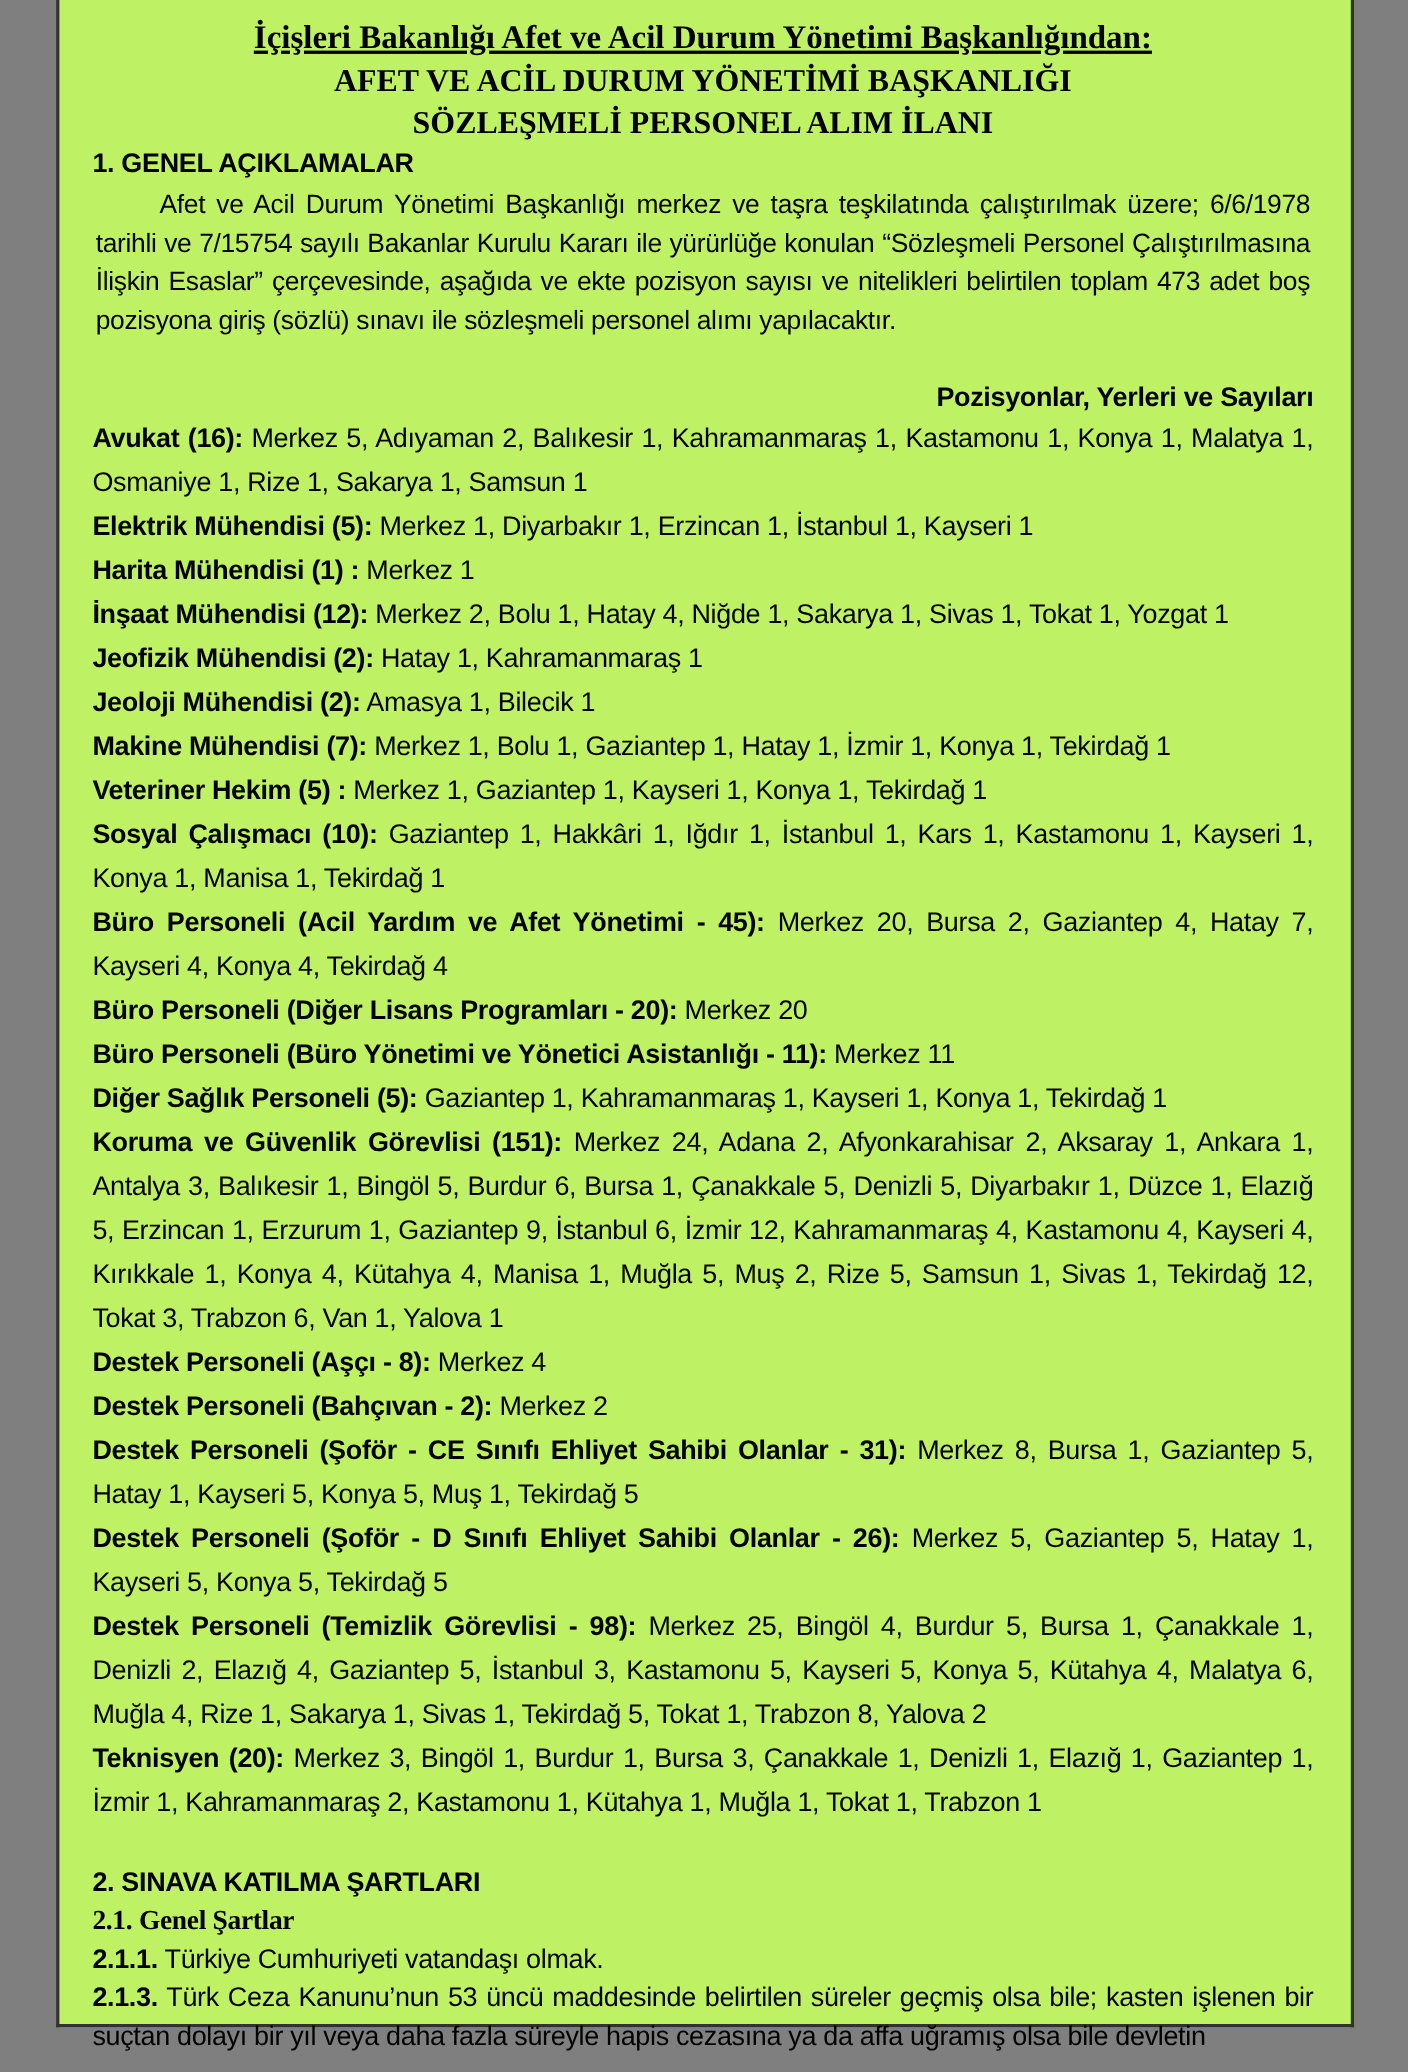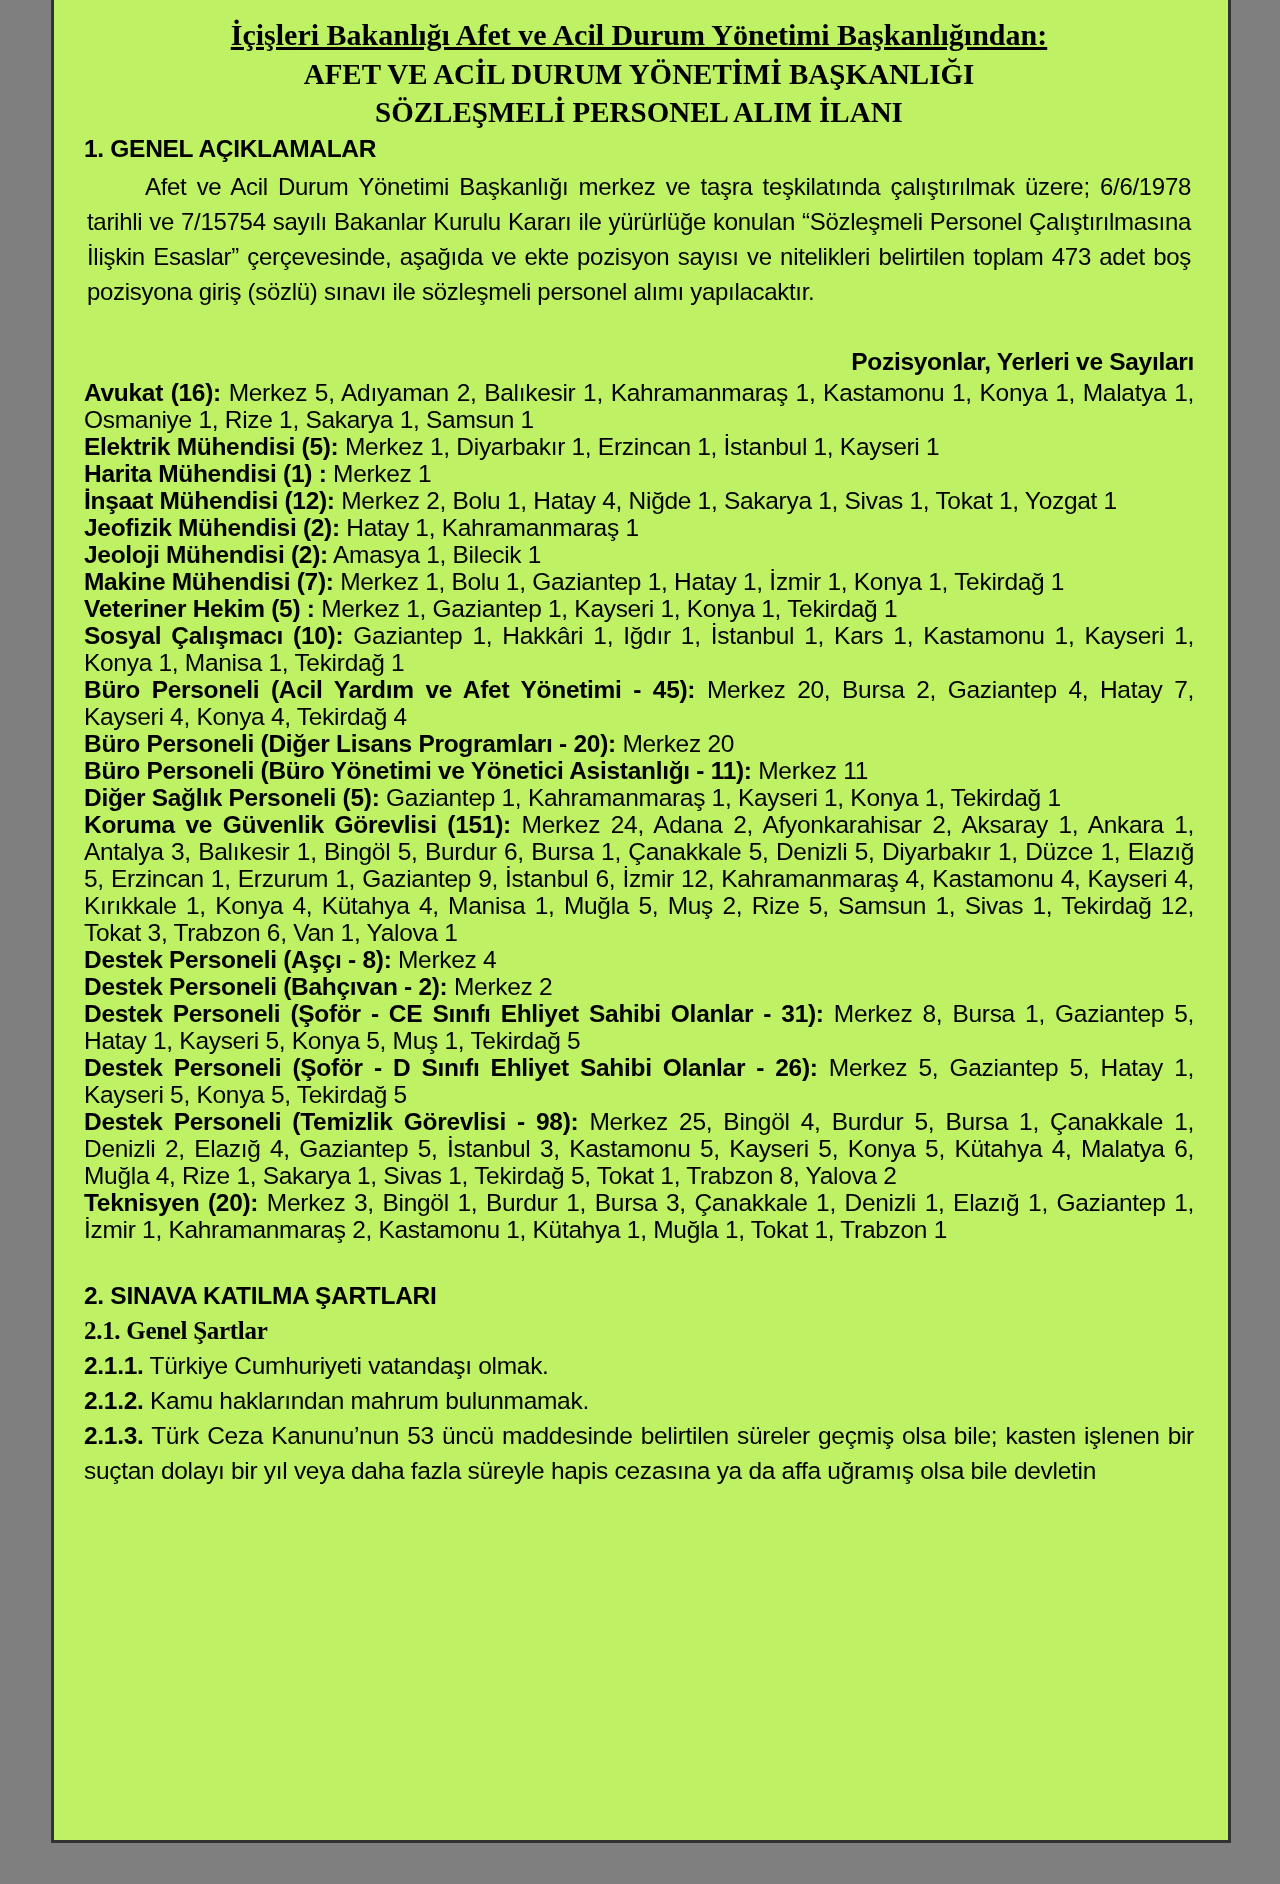--- a/index.html
+++ b/index.html
@@ -56,21 +56,21 @@
     font-weight: bold;
     line-height: 35px;
     margin: 35px 0 0 0;
     letter-spacing: -0.3px;
     text-align: right;
   }
   .pos {
     margin: 0;
     text-align: justify;
     font-size: 24.5px;
-    line-height: 27px;
+    line-height: 40px;
     letter-spacing: -0.3px;
   }
   .req {
     margin: 0;
     text-align: justify;
     font-size: 24.5px;
     line-height: 35px;
     letter-spacing: -0.3px;
   }
   .sub-heading {
@@ -115,16 +115,15 @@
   <p class="pos"><span class="b">Destek Personeli (Aşçı - 8):</span> <span>Merkez 4</span></p>
   <p class="pos"><span class="b">Destek Personeli (Bahçıvan - 2):</span> <span>Merkez 2</span></p>
   <p class="pos"><span class="b">Destek Personeli (Şoför - CE Sınıfı Ehliyet Sahibi Olanlar - 31):</span> <span>Merkez 8, Bursa 1, Gaziantep 5, Hatay 1, Kayseri 5, Konya 5, Muş 1, Tekirdağ 5</span></p>
   <p class="pos"><span class="b">Destek Personeli (Şoför - D Sınıfı Ehliyet Sahibi Olanlar - 26):</span> <span>Merkez 5, Gaziantep 5, Hatay 1, Kayseri 5, Konya 5, Tekirdağ 5</span></p>
   <p class="pos"><span class="b">Destek Personeli (Temizlik Görevlisi - 98):</span> <span>Merkez 25, Bingöl 4, Burdur 5, Bursa 1, Çanakkale 1, Denizli 2, Elazığ 4, Gaziantep 5, İstanbul 3, Kastamonu 5, Kayseri 5, Konya 5, Kütahya 4, Malatya 6, Muğla 4, Rize 1, Sakarya 1, Sivas 1, Tekirdağ 5, Tokat 1, Trabzon 8, Yalova 2</span></p>
   <p class="pos"><span class="b">Teknisyen (20):</span> <span>Merkez 3, Bingöl 1, Burdur 1, Bursa 3, Çanakkale 1, Denizli 1, Elazığ 1, Gaziantep 1, İzmir 1, Kahramanmaraş 2, Kastamonu 1, Kütahya 1, Muğla 1, Tokat 1, Trabzon 1</span></p>
 
   <h2 class="sec-heading mt">2. SINAVA KATILMA ŞARTLARI</h2>
   <h3 class="sub-heading">2.1. Genel Şartlar</h3>
   <p class="req"><span class="b">2.1.1.</span> <span>Türkiye Cumhuriyeti vatandaşı olmak.</span></p>
-  <p class="req"><span class="b">2.1.2.</span> <span>Kamu haklarından mahrum bulunmamak.</span></p>
   <p class="req"><span class="b">2.1.3.</span> <span>Türk Ceza Kanunu’nun 53 üncü maddesinde belirtilen süreler geçmiş olsa bile; kasten işlenen bir suçtan dolayı bir yıl veya daha fazla süreyle hapis cezasına ya da affa uğramış olsa bile devletin</span></p>
 
 </div>
 
 </body></html>

